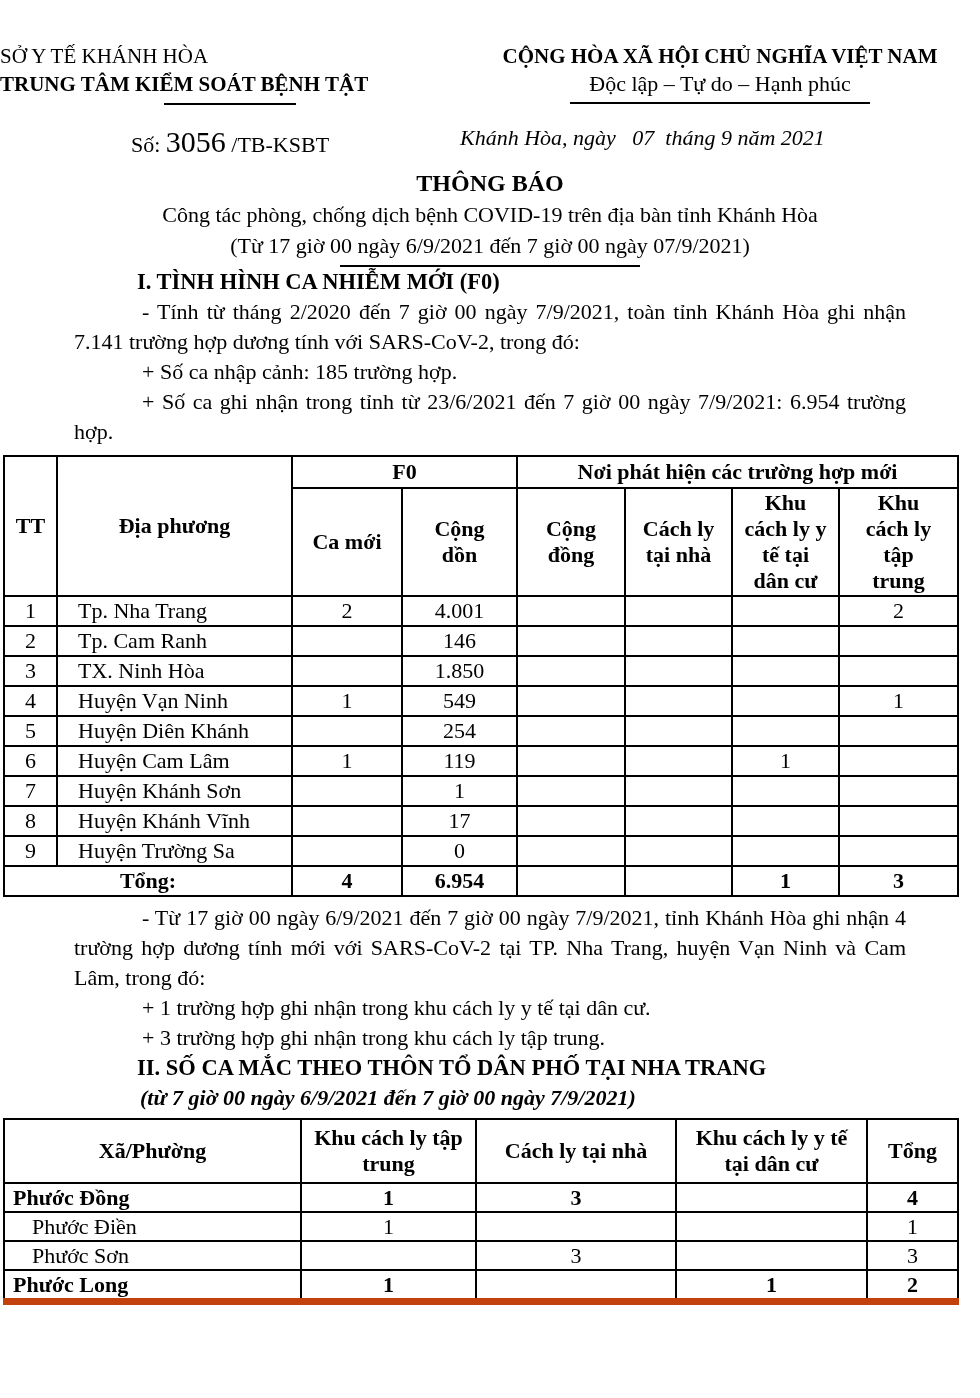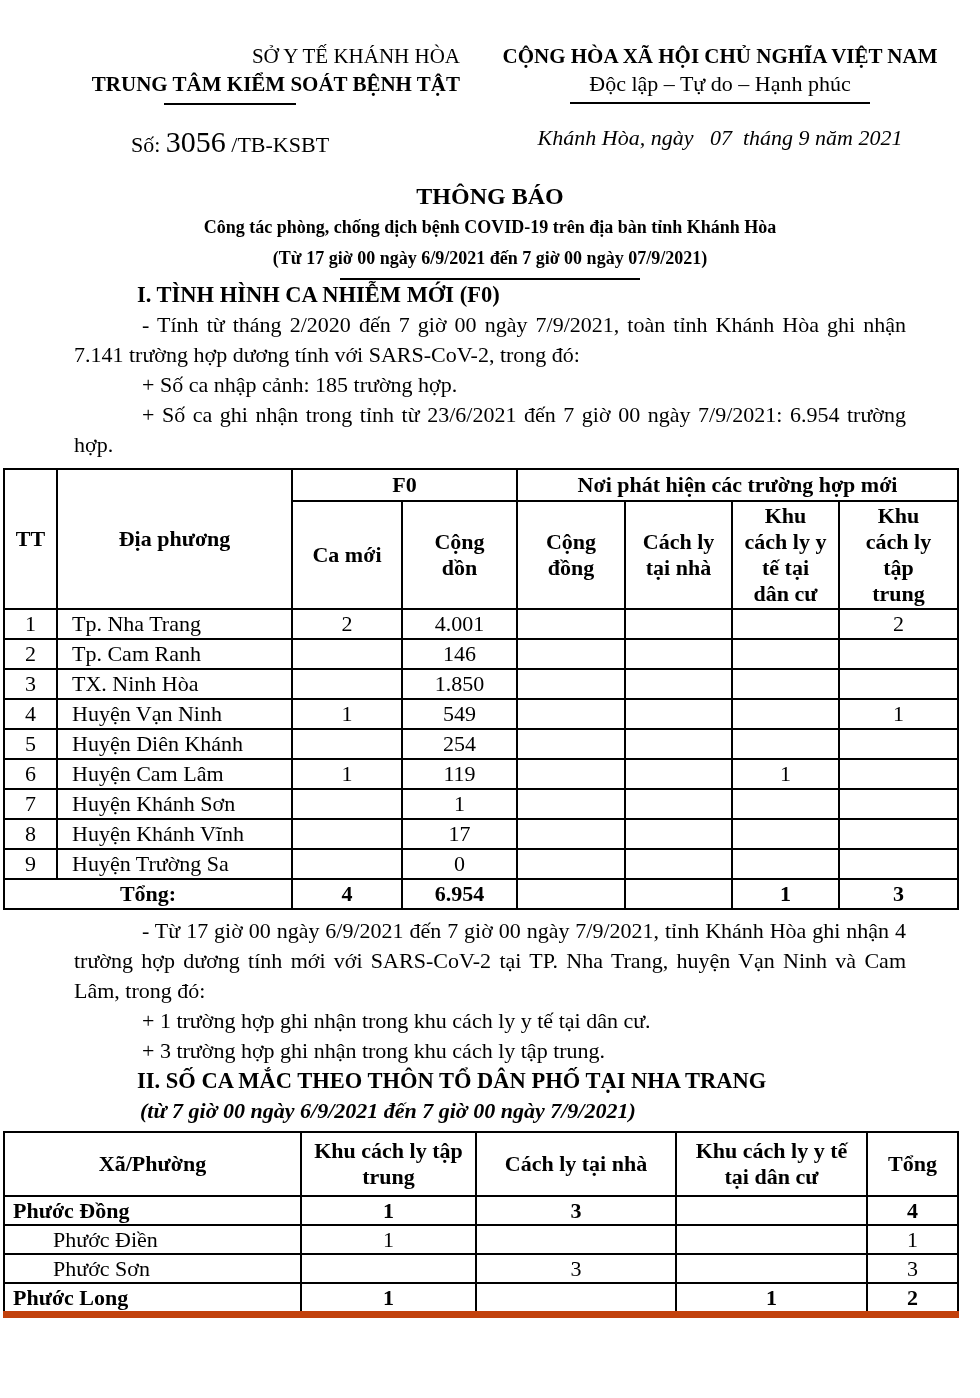--- a/index.html
+++ b/index.html
@@ -3,59 +3,59 @@
 <meta charset="utf-8">
 <style>
   html,body{margin:0;padding:0;background:#fff;}
   .page{
     width:980px;height:1398px;background:#ffffff;color:#000;
     font-family:"Liberation Serif","DejaVu Serif",serif;
     font-size:22px;overflow:hidden;position:relative;
   }
   
   .hdr{display:flex;padding-top:42px;}
-  .hdr-left{width:460px;text-align:right;line-height:28px;}
+  .hdr-left{width:460px;text-align:left;line-height:28px;}
   .hdr-right{width:520px;text-align:center;line-height:28px;}
   .org-name{font-size:21px;}
   .org-unit{font-size:21px;font-weight:bold;}
   .rule-left{width:132px;border-top:2px solid #000;margin:5px auto 0;}
   .nat-title{font-size:21px;font-weight:bold;}
   .nat-motto{font-size:22px;font-weight:normal;}
   .rule-right{width:300px;border-top:2px solid #000;margin:4px auto 0;}
   .so-row{display:flex;margin-top:20px;}
   .so-left{width:460px;text-align:center;}
   .so-num{font-size:30px;}
-  .so-right{width:520px;text-align:center;font-style:italic;white-space:pre-wrap;}
-  
-  .title{margin-top:22px;text-align:center;line-height:31px;}
+  .so-right{width:520px;text-align:left;font-style:italic;white-space:pre-wrap;}
+  
+  .title{margin-top:9px;text-align:center;line-height:31px;}
   .title-main{font-weight:bold;font-size:24px;}
-  .title-sub{font-weight:bold;font-size:18px;}
+  .title-sub{font-weight:normal;font-size:22px;}
   .rule-title{width:300px;border-top:2px solid #000;margin:4px auto 0;}
   
   .h1{margin:0 50px 0 69px;text-indent:68px;font-weight:bold;font-size:22.5px;line-height:30px;}
   .para{margin:0 74px;text-indent:68px;text-align:justify;line-height:30px;}
   .h2{margin:0 40px 0 69px;text-indent:68px;font-weight:bold;font-size:22.5px;line-height:30px;}
   .h2-sub{margin:0 40px 0 72px;text-indent:68px;font-weight:bold;font-style:italic;font-size:22px;line-height:30px;}
   
   table{border-collapse:collapse;table-layout:fixed;margin-left:3px;width:954px;}
   th,td{border:2px solid #000;padding:0 4px;overflow:hidden;}
   th{font-weight:bold;text-align:center;line-height:26px;}
   td{height:28px;text-align:center;line-height:26px;}
   .t1{margin-top:8px;}
   .t1 .grp{height:32px;}
   .t1 .subh{height:108px;}
-  td.l{text-align:left;padding-left:14px;}
+  td.l{text-align:left;padding-left:20px;}
   .tot td{font-weight:bold;}
   .w74{display:inline-block;max-width:74px;}
   .w86{display:inline-block;max-width:86px;}
   .t2{margin-top:5px;border-bottom:7px solid #c2410c;}
   .t2 th{height:62px;}
   .t2 td{height:27px;}
   .t2 td.l{padding-left:8px;}
-  .t2 td.l.ind{padding-left:48px;}
+  .t2 td.l.ind{padding-left:27px;}
   .bold-row td{font-weight:bold;margin-top:24px;}
 </style>
 </head>
 <body>
 
 <div class="page">
 
   <div class="hdr">
     <div class="hdr-left">
       <div class="org-name">SỞ Y TẾ KHÁNH HÒA</div>

